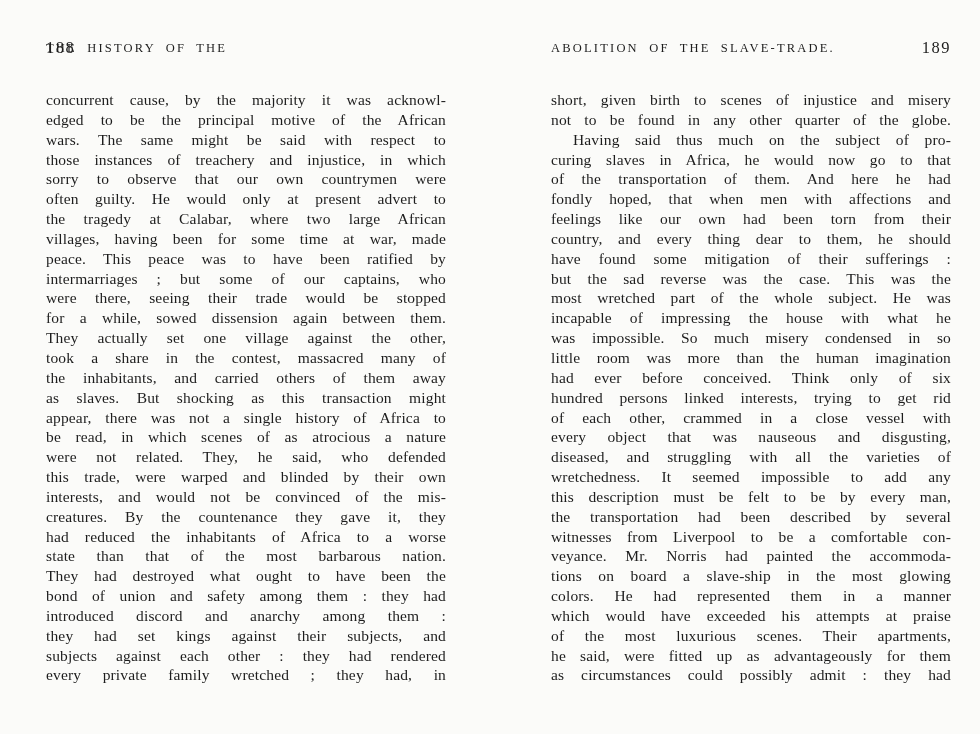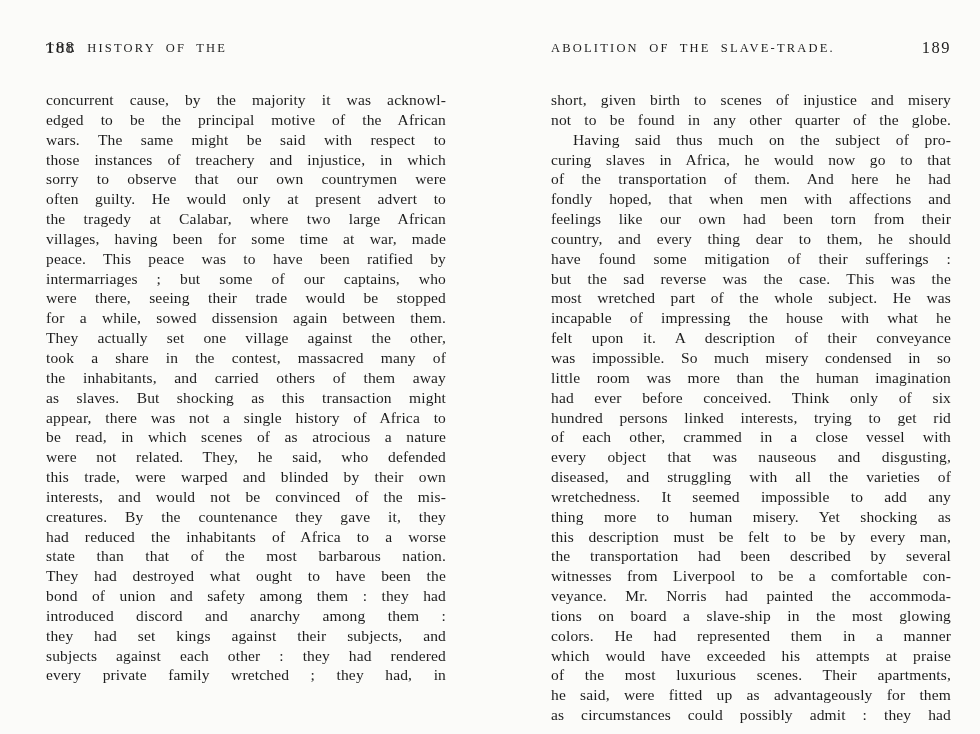--- a/index.html
+++ b/index.html
@@ -129,30 +129,28 @@
         <div class="line indent">Having said thus much on the subject of pro-</div>
         <div class="line">curing slaves in Africa, he would now go to that</div>
         <div class="line">of the transportation of them. And here he had</div>
         <div class="line">fondly hoped, that when men with affections and</div>
         <div class="line">feelings like our own had been torn from their</div>
         <div class="line">country, and every thing dear to them, he should</div>
         <div class="line">have found some mitigation of their sufferings :</div>
         <div class="line">but the sad reverse was the case. This was the</div>
         <div class="line">most wretched part of the whole subject. He was</div>
         <div class="line">incapable of impressing the house with what he</div>
-        <div class="line">felt upon it. A description of their conveyance</div>
         <div class="line">was impossible. So much misery condensed in so</div>
         <div class="line">little room was more than the human imagination</div>
         <div class="line">had ever before conceived. Think only of six</div>
         <div class="line">hundred persons linked interests, trying to get rid</div>
         <div class="line">of each other, crammed in a close vessel with</div>
         <div class="line">every object that was nauseous and disgusting,</div>
         <div class="line">diseased, and struggling with all the varieties of</div>
         <div class="line">wretchedness. It seemed impossible to add any</div>
-        <div class="line">thing more to human misery. Yet shocking as</div>
         <div class="line">this description must be felt to be by every man,</div>
         <div class="line">the transportation had been described by several</div>
         <div class="line">witnesses from Liverpool to be a comfortable con-</div>
         <div class="line">veyance. Mr. Norris had painted the accommoda-</div>
         <div class="line">tions on board a slave-ship in the most glowing</div>
         <div class="line">colors. He had represented them in a manner</div>
         <div class="line">which would have exceeded his attempts at praise</div>
         <div class="line">of the most luxurious scenes. Their apartments,</div>
         <div class="line">he said, were fitted up as advantageously for them</div>
         <div class="line">as circumstances could possibly admit : they had</div>

